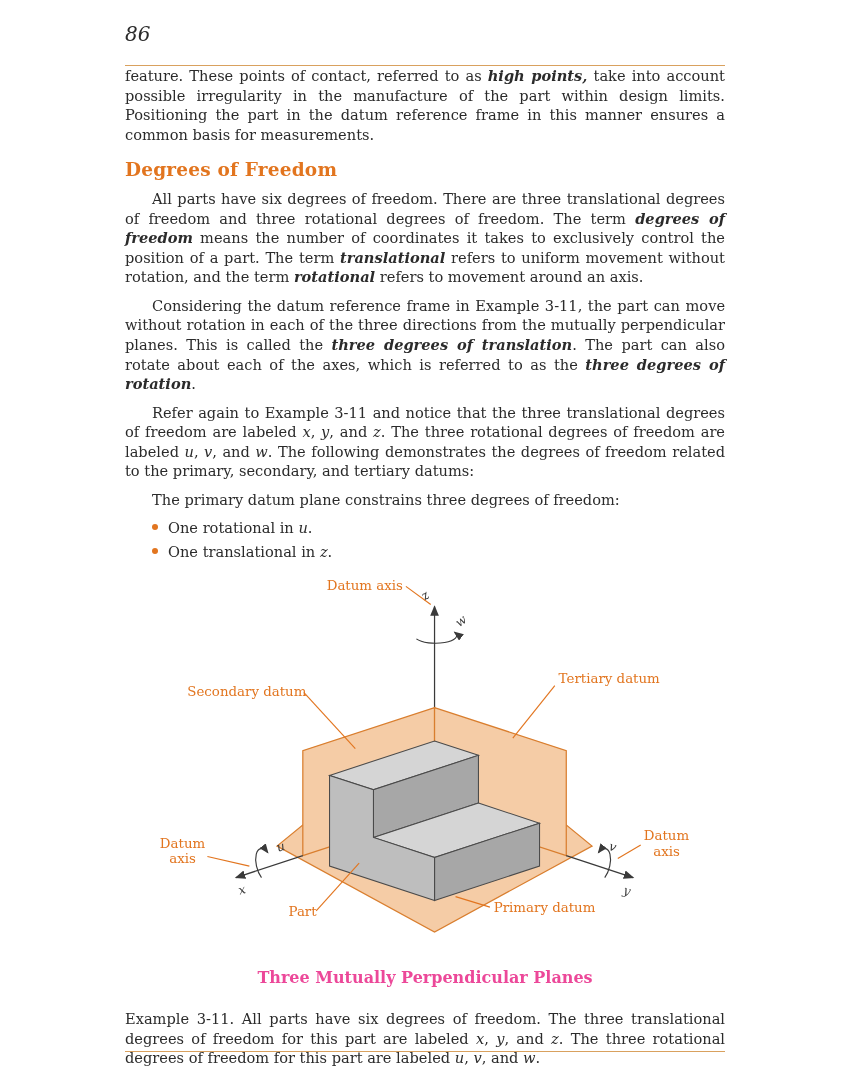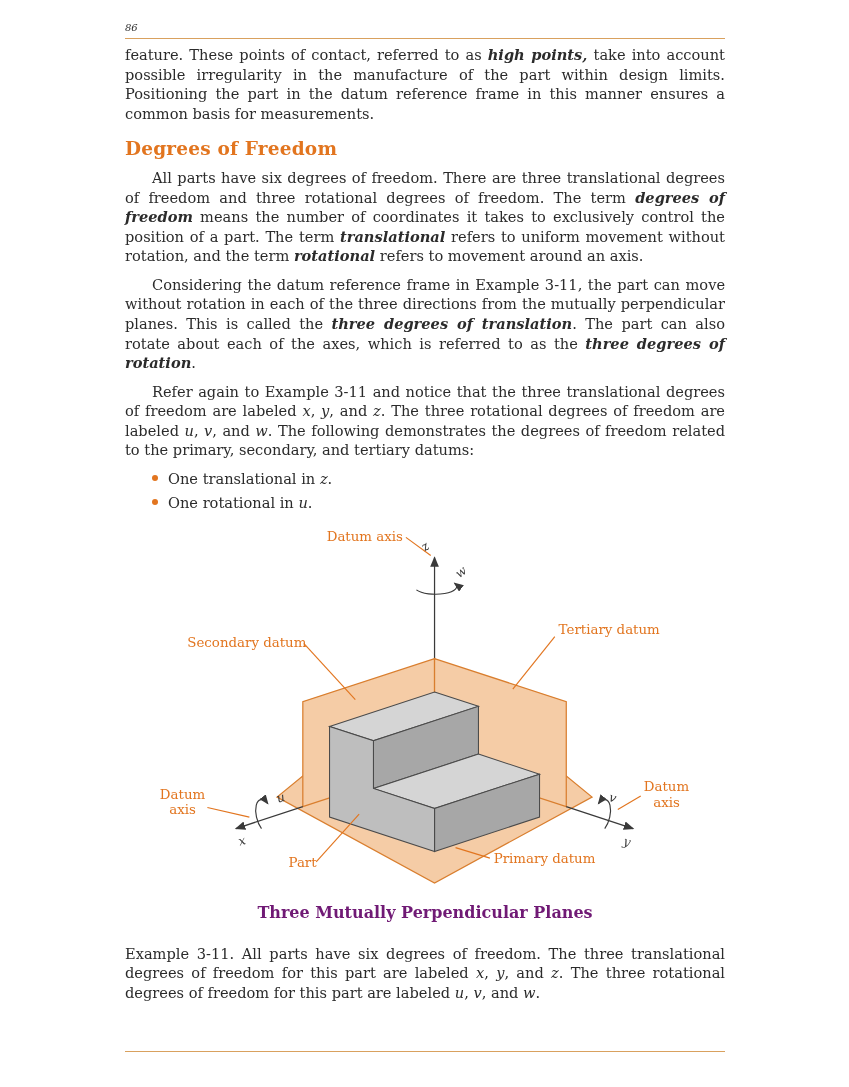--- a/index.html
+++ b/index.html
@@ -10,30 +10,30 @@
     background:#ffffff;
     font-family:"DejaVu Serif","Liberation Serif",serif;
     color:#2b2b2b;
     overflow:hidden;
   }
   .content{
     position:absolute;left:125px;top:22px;width:600px;
   }
   header.runhead{
     display:flex;align-items:baseline;gap:22px;
-    font-style:italic;font-size:10px;
+    font-style:italic;font-size:20px;
     border-bottom:1.5px solid #d9a15e;
-    padding-bottom:5px;
+    padding-bottom:19px;
   }
   .body-par{
     font-size:14.6px;line-height:1.34;
     text-align:justify;
     margin:9px 0 0 0;
   }
-  .body-par.first{margin-top:6px;}
+  .body-par.first{margin-top:0;}
   .ind{text-indent:27px;}
   .seg-b{font-weight:normal;}
   .seg-i{font-style:italic;}
   .seg-bi{font-weight:bold;font-style:italic;}
   h2.sec{
     color:#e2751f;font-size:18.5px;font-weight:bold;
     margin:15px 0 2px 0;letter-spacing:.2px;
   }
   ul.bullets{list-style:none;margin:7px 0 0 0;padding:0 0 0 27px;}
   ul.bullets li{
@@ -41,22 +41,22 @@
     font-size:14.6px;line-height:1.64;
   }
   .dot{
     width:6px;height:6px;border-radius:50%;
     background:#e2751f;flex:0 0 auto;
     position:relative;top:-3px;
   }
   figure.fig{margin:10px 0 0 0;padding:0;}
   .fig svg{display:block;margin-left:-20px;}
   figcaption.figcap{
-    text-align:center;color:#701a75;font-weight:bold;
-    font-size:16px;margin-top:0;
+    text-align:center;color:#ec4899;font-weight:bold;
+    font-size:16px;margin-top:16px;
   }
   .example{margin-top:22px;}
   .bottom-rule{
     position:absolute;left:125px;top:1051px;width:600px;
     border-top:1.5px solid #d9a15e;height:0;
   }
   
   .fig-label{font-family:"DejaVu Serif","Liberation Serif",serif;font-size:14px;fill:#e2751f;}
   .fig-letter{font-family:"DejaVu Serif","Liberation Serif",serif;font-size:13px;font-style:italic;fill:#3a3a3a;}
   .leader{stroke:#e2751f;stroke-width:1.2;fill:none;}
@@ -75,29 +75,30 @@
       <span>86</span>
     </header>
 
     <p class="body-par first"><span>feature. These points of contact, referred to as </span><span class="seg-bi">high points,</span><span> take into account possible irregularity in the manufacture of the part within design limits. Positioning the part in the datum reference frame in this manner ensures a common basis for measurements.</span></p>
 
     <h2 class="sec">Degrees of Freedom</h2>
 
     <p class="body-par ind"><span>All parts have six degrees of freedom. There are three translational degrees of freedom and three rotational degrees of freedom. The term </span><span class="seg-bi">degrees of freedom</span><span> means the number of coordinates it takes to exclusively control the position of a part. The term </span><span class="seg-bi">translational</span><span> refers to uniform movement without rotation, and the term </span><span class="seg-bi">rotational</span><span> refers to movement around an axis.</span></p>
     <p class="body-par ind"><span>Considering the datum reference frame in </span><span class="seg-b">Example 3-11,</span><span> the part can move without rotation in each of the three directions from the mutually perpendicular planes. This is called the </span><span class="seg-bi">three degrees of translation</span><span>. The part can also rotate about each of the axes, which is referred to as the </span><span class="seg-bi">three degrees of rotation</span><span>.</span></p>
     <p class="body-par ind"><span>Refer again to </span><span class="seg-b">Example 3-11</span><span> and notice that the three translational degrees of freedom are labeled </span><span class="seg-i">x</span><span>, </span><span class="seg-i">y</span><span>, and </span><span class="seg-i">z</span><span>. The three rotational degrees of freedom are labeled </span><span class="seg-i">u</span><span>, </span><span class="seg-i">v</span><span>, and </span><span class="seg-i">w</span><span>. The following demonstrates the degrees of freedom related to the primary, secondary, and tertiary datums:</span></p>
+    <p class="body-par ind"><span>The primary datum plane constrains three degrees of freedom:</span></p>
 
     <ul class="bullets">
       <li>
         <span class="dot"></span>
-        <span><span>One translational in </span><span class="seg-i">z</span><span>.</span></span>
+        <span><span>One rotational in </span><span class="seg-i">u</span><span>.</span></span>
       </li>
       <li>
         <span class="dot"></span>
-        <span><span>One rotational in </span><span class="seg-i">u</span><span>.</span></span>
+        <span><span>One translational in </span><span class="seg-i">z</span><span>.</span></span>
       </li>
     </ul>
 
     <figure class="fig">
       <svg width="640" height="378" viewBox="0 0 640 396">
         <defs>
           <marker id="ah" markerWidth="9" markerHeight="7" refX="7.5" refY="3.5" orient="auto">
             <path d="M0,0 L8.5,3.5 L0,7 Z" fill="#3a3a3a"></path>
           </marker>
         </defs>

